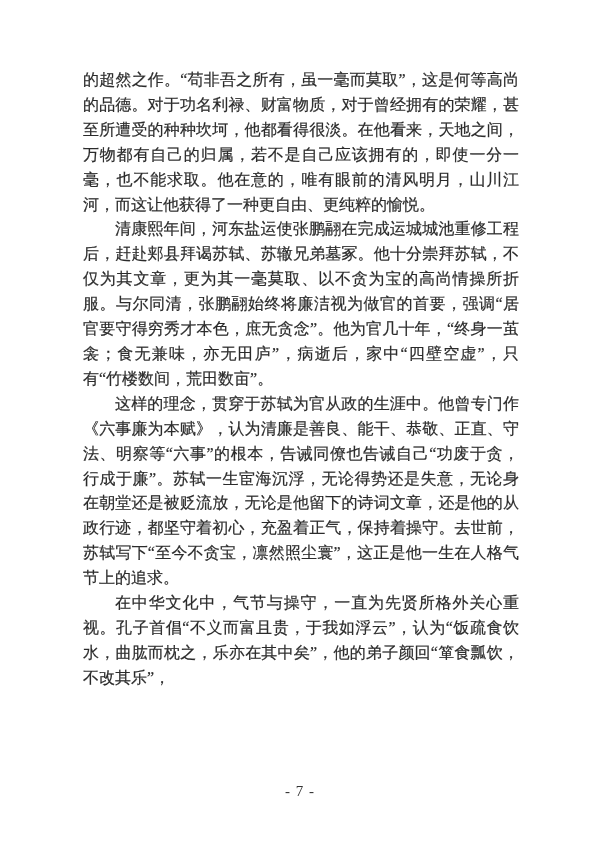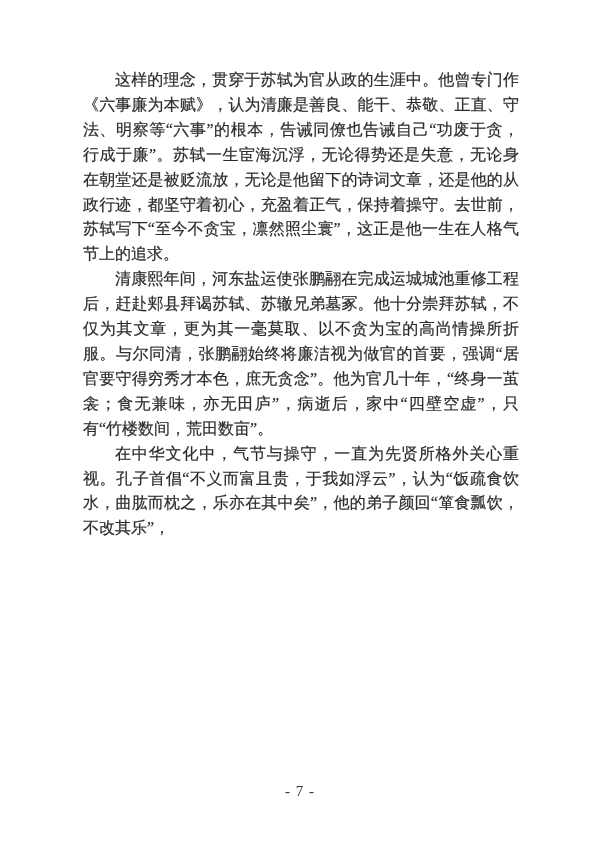--- a/index.html
+++ b/index.html
@@ -48,18 +48,19 @@
     font-size: 15px;
     color: #333333;
     letter-spacing: 1px;
   }
 </style>
 </head>
 <body>
 
 <div class="page">
   <div class="content">
+    <p class="no-indent">的超然之作。“苟非吾之所有，虽一毫而莫取”，这是何等高尚的品德。对于功名利禄、财富物质，对于曾经拥有的荣耀，甚至所遭受的种种坎坷，他都看得很淡。在他看来，天地之间，万物都有自己的归属，若不是自己应该拥有的，即使一分一毫，也不能求取。他在意的，唯有眼前的清风明月，山川江河，而这让他获得了一种更自由、更纯粹的愉悦。</p>
+    <p>清康熙年间，河东盐运使张鹏翮在完成运城城池重修工程后，赶赴郏县拜谒苏轼、苏辙兄弟墓冢。他十分崇拜苏轼，不仅为其文章，更为其一毫莫取、以不贪为宝的高尚情操所折服。与尔同清，张鹏翮始终将廉洁视为做官的首要，强调“居官要守得穷秀才本色，庶无贪念”。他为官几十年，“终身一茧衾；食无兼味，亦无田庐”，病逝后，家中“四壁空虚”，只有“竹楼数间，荒田数亩”。</p>
     <p>这样的理念，贯穿于苏轼为官从政的生涯中。他曾专门作《六事廉为本赋》，认为清廉是善良、能干、恭敬、正直、守法、明察等“六事”的根本，告诫同僚也告诫自己“功废于贪，行成于廉”。苏轼一生宦海沉浮，无论得势还是失意，无论身在朝堂还是被贬流放，无论是他留下的诗词文章，还是他的从政行迹，都坚守着初心，充盈着正气，保持着操守。去世前，苏轼写下“至今不贪宝，凛然照尘寰”，这正是他一生在人格气节上的追求。</p>
-    <p>清康熙年间，河东盐运使张鹏翮在完成运城城池重修工程后，赶赴郏县拜谒苏轼、苏辙兄弟墓冢。他十分崇拜苏轼，不仅为其文章，更为其一毫莫取、以不贪为宝的高尚情操所折服。与尔同清，张鹏翮始终将廉洁视为做官的首要，强调“居官要守得穷秀才本色，庶无贪念”。他为官几十年，“终身一茧衾；食无兼味，亦无田庐”，病逝后，家中“四壁空虚”，只有“竹楼数间，荒田数亩”。</p>
     <p>在中华文化中，气节与操守，一直为先贤所格外关心重视。孔子首倡“不义而富且贵，于我如浮云”，认为“饭疏食饮水，曲肱而枕之，乐亦在其中矣”，他的弟子颜回“箪食瓢饮，不改其乐”，</p>
   </div>
   <div class="page-number">- 7 -</div>
 </div>
 
 </body></html>

